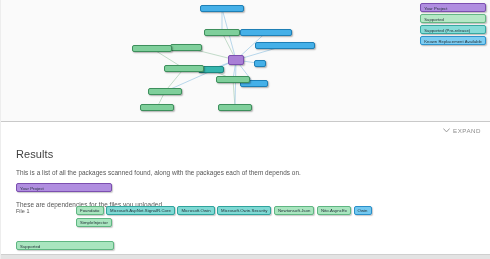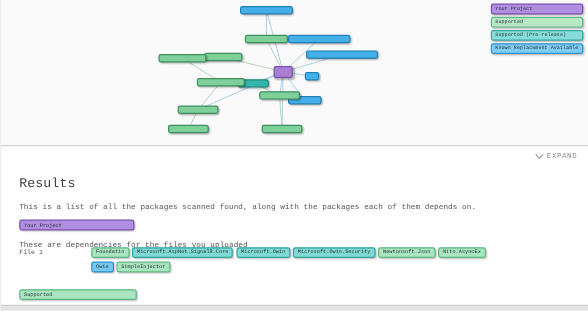--- a/index.html
+++ b/index.html
@@ -3,21 +3,21 @@
 <meta charset="utf-8">
 <style>
   html,body{margin:0;padding:0;}
   body{
     width:490px;height:259px;
     background:#ffffff;
     font-family:"Liberation Sans", sans-serif;
     overflow:hidden;
     position:relative;
   }
-  #root{position:absolute;inset:0;background:#fbfbfb;font-family:Liberation Mono, monospace;}
+  #root{position:absolute;inset:0;background:#fbfbfb;}
 
   
   .graph-panel{
     position:absolute;left:0;top:0;width:490px;height:121px;
     background:#fafafa;overflow:hidden;
   }
   .graph-svg{position:absolute;left:0;top:0;width:490px;height:121px;}
 
   .node{
     position:absolute;

